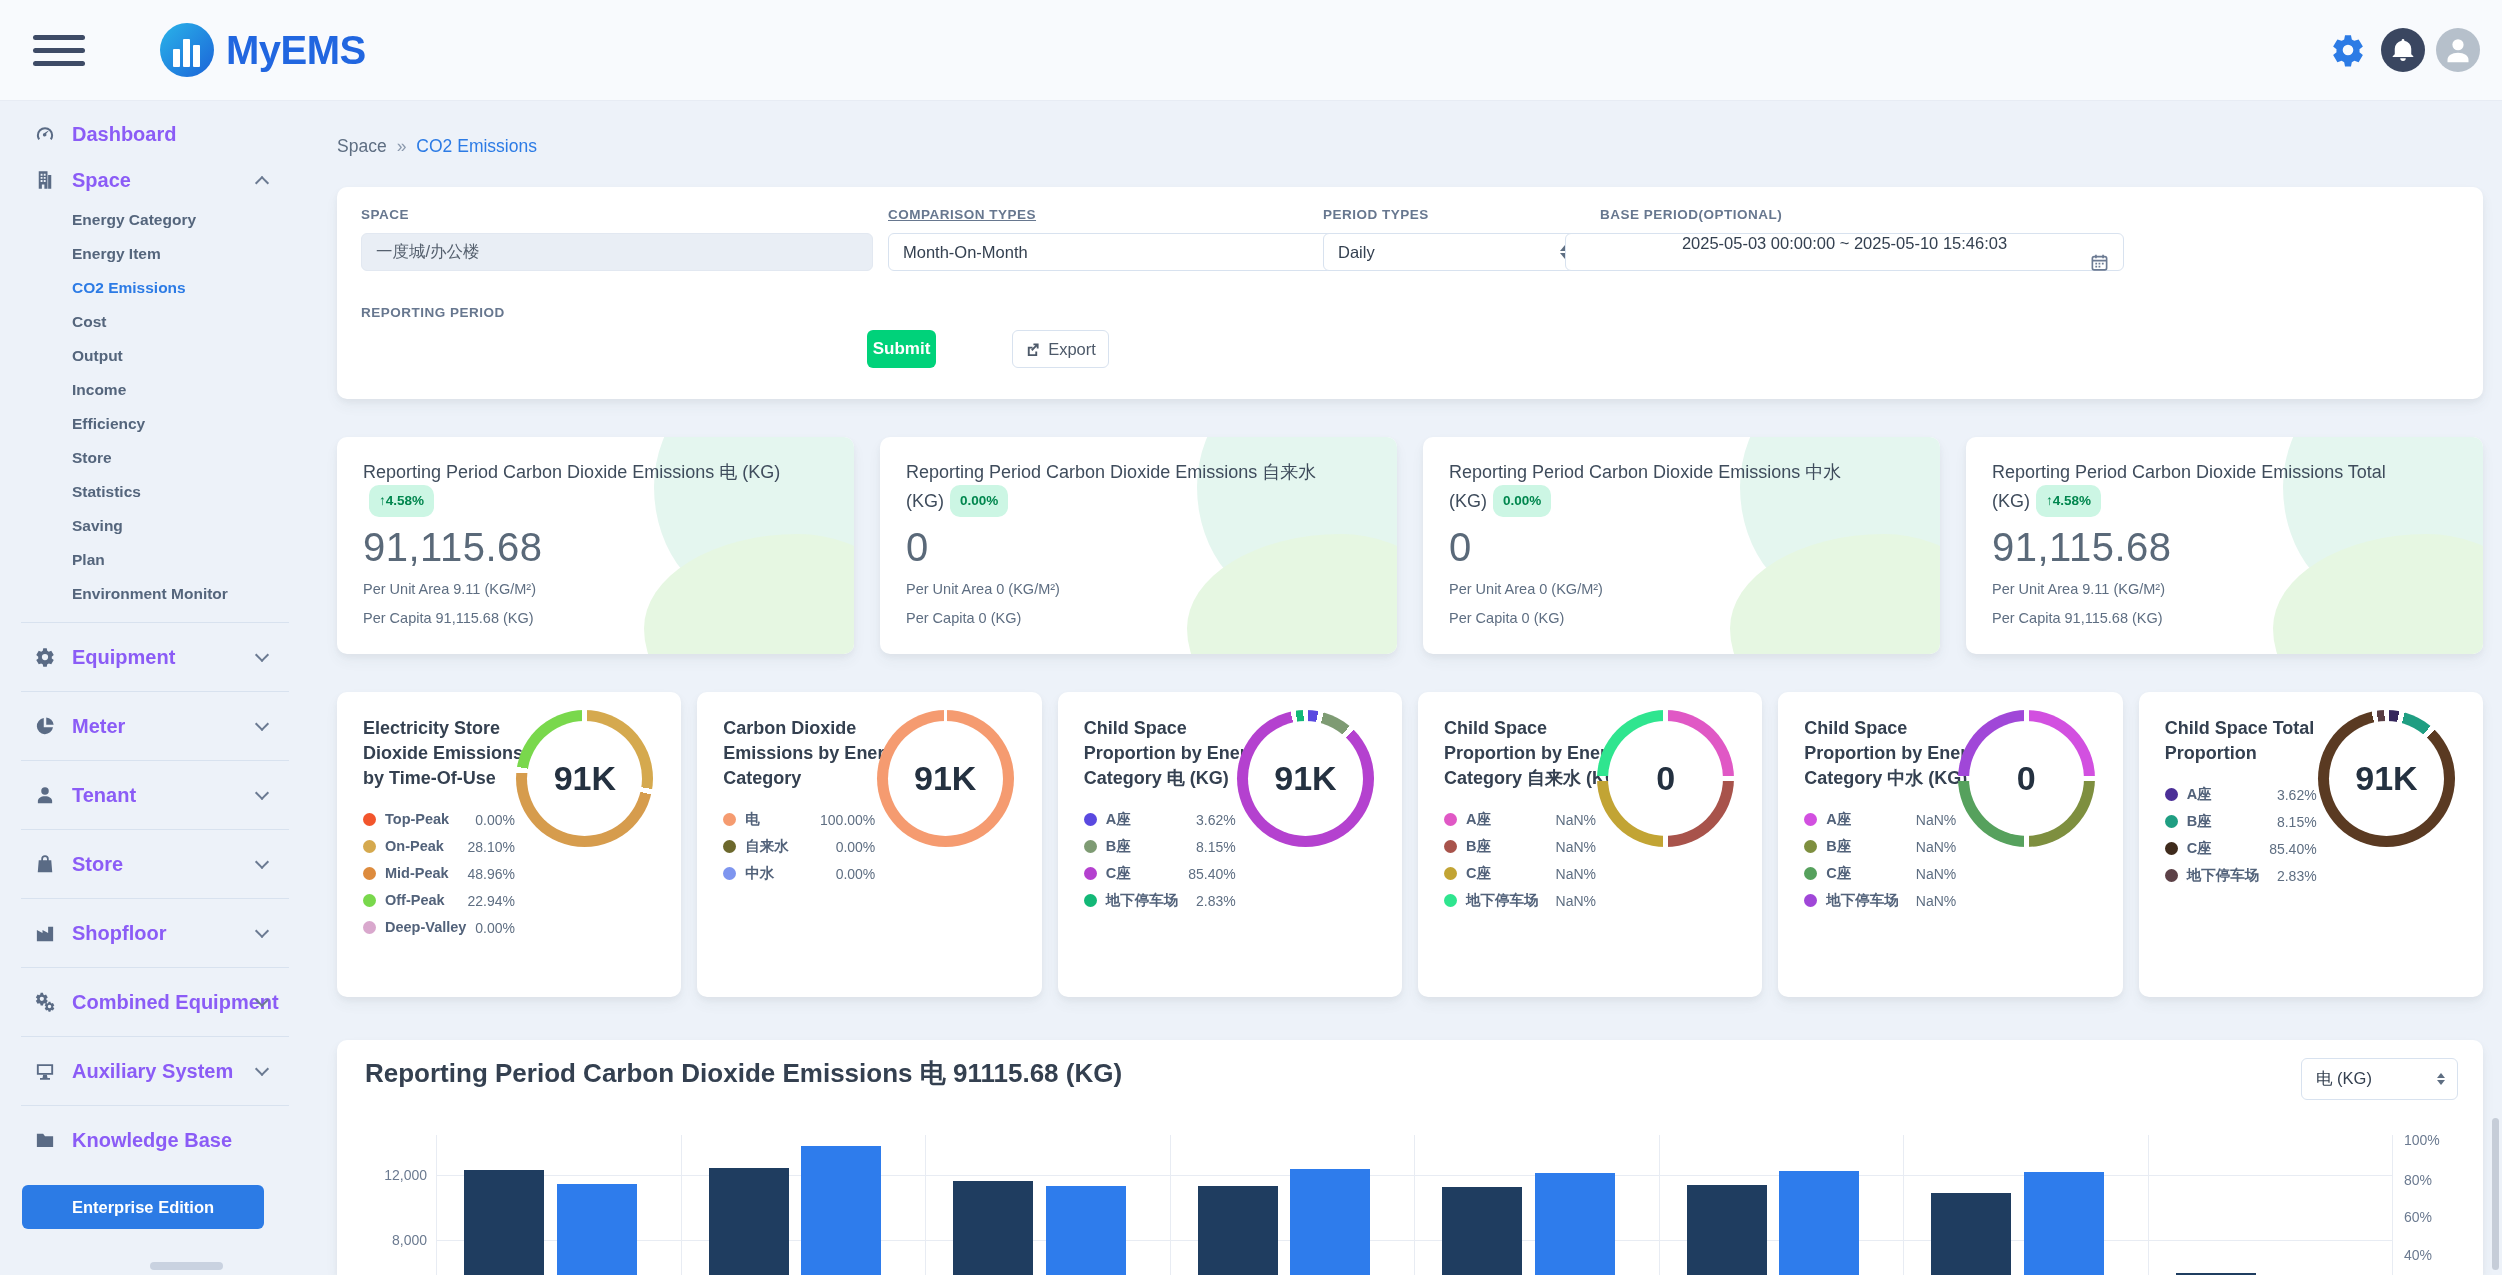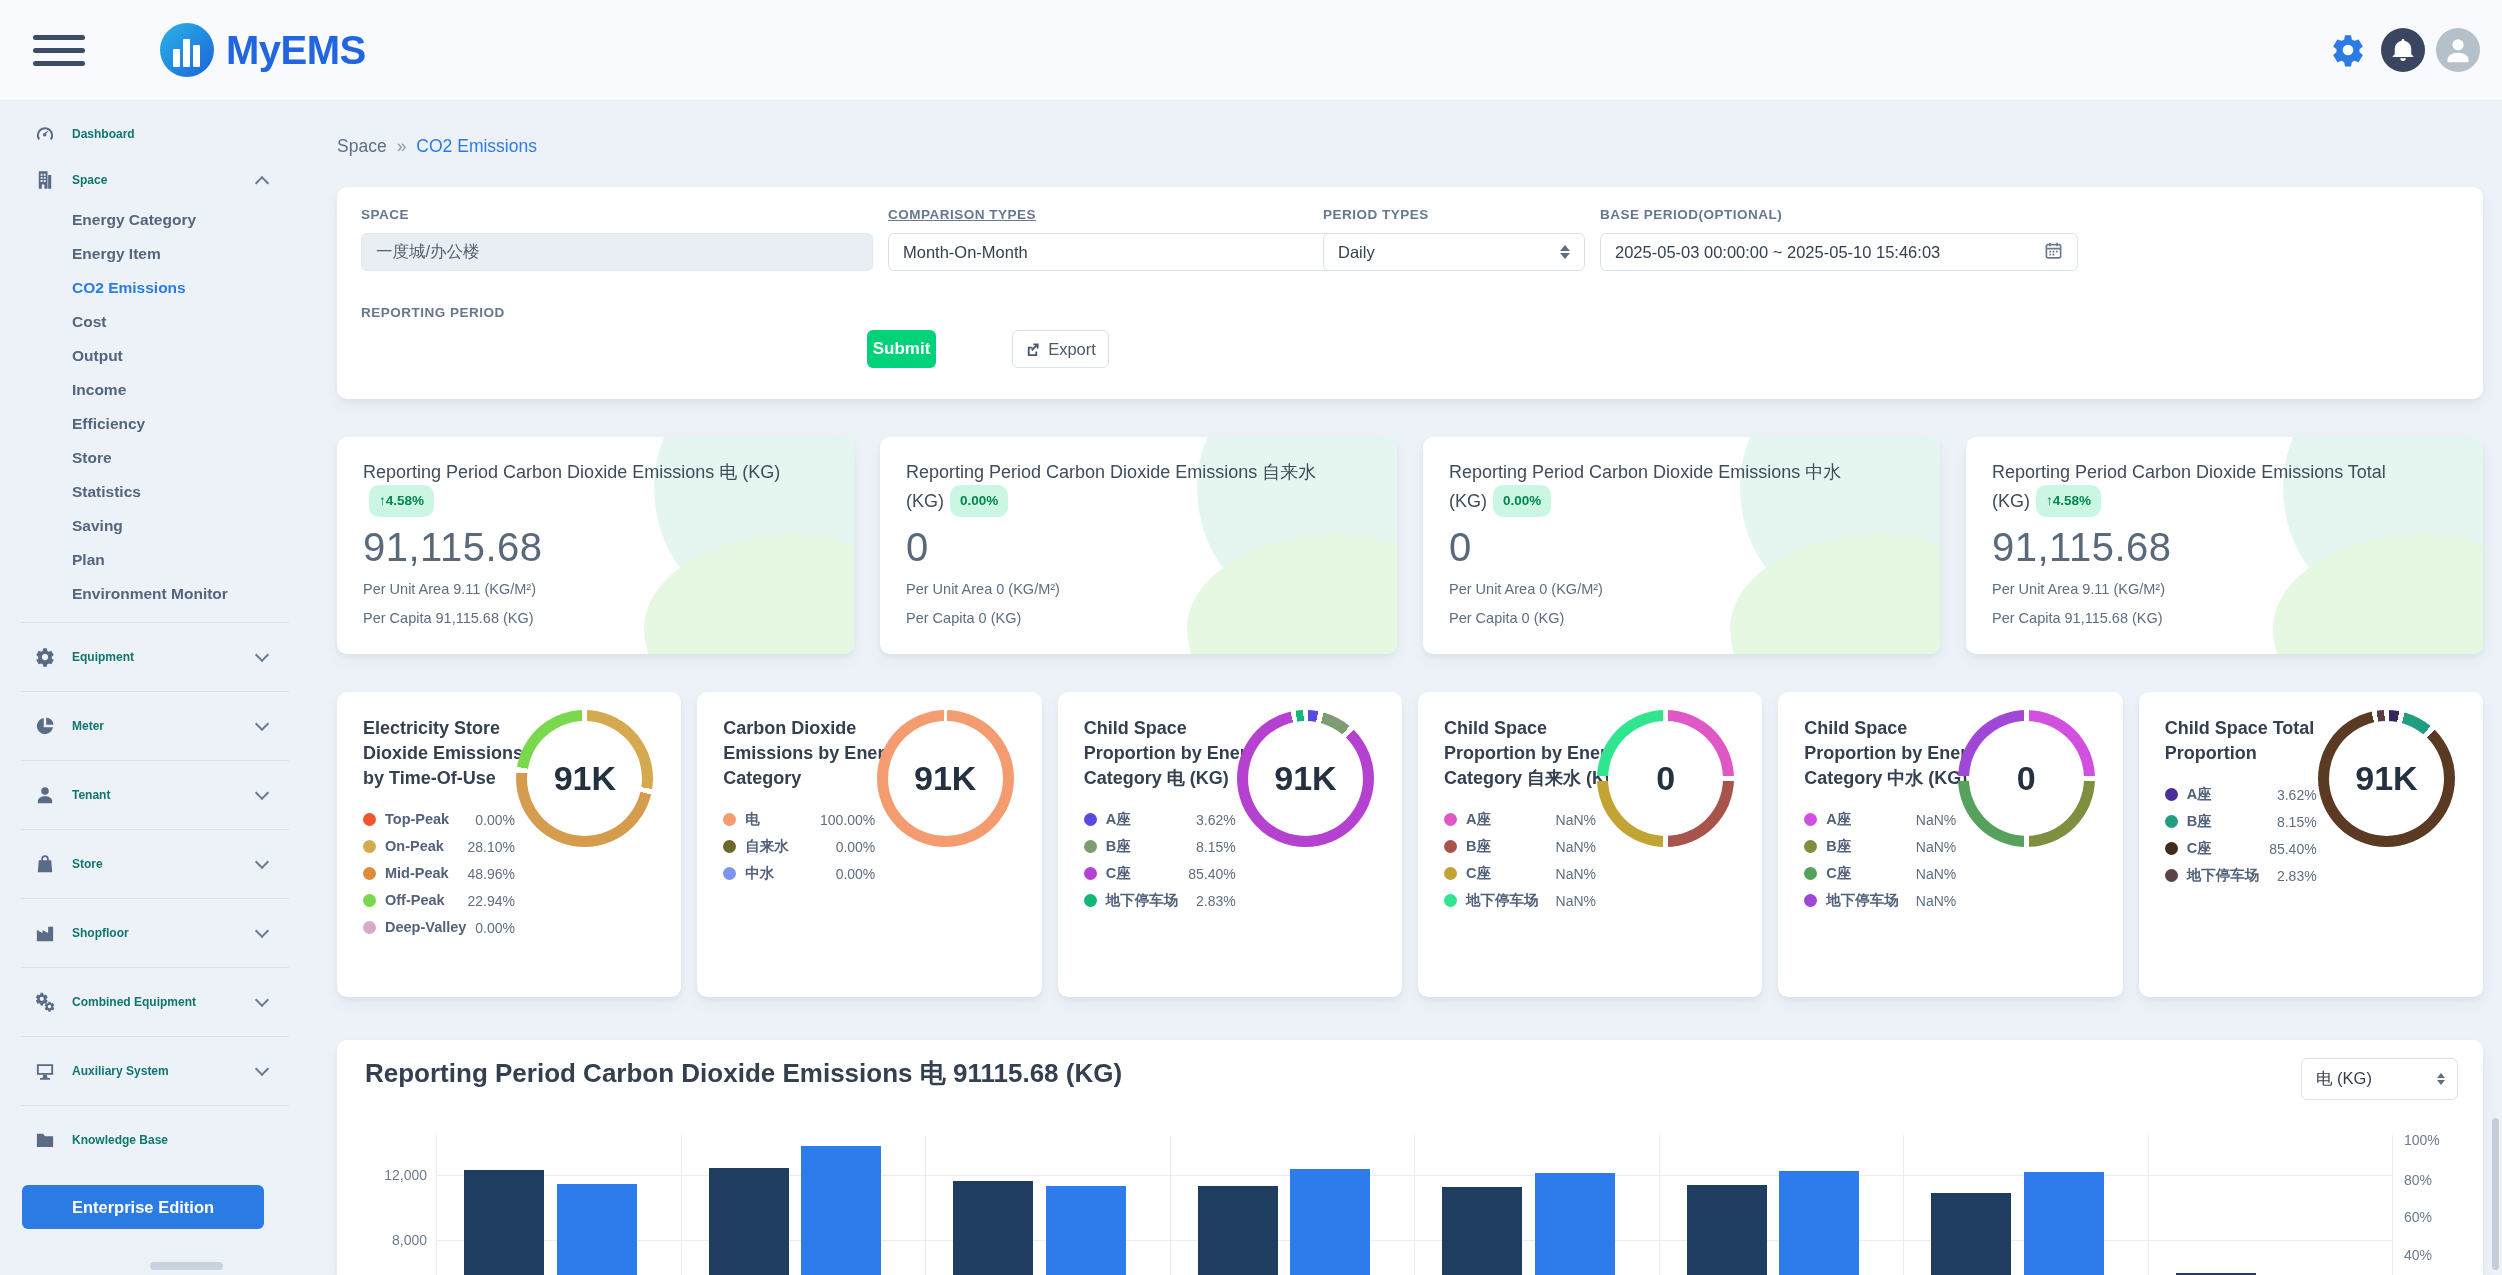--- a/index.html
+++ b/index.html
@@ -21,21 +21,21 @@
   .icon-btn { width:44px; height:44px; border-radius:50%; display:flex; align-items:center; justify-content:center; cursor:pointer; }
   .gear-btn svg { width:34px; height:34px; fill:#2c7be5; }
   .bell-btn { background:#3a4660; } .bell-btn svg { width:22px; height:22px; fill:#fff; }
   .avatar-btn { background:#b6c0cb; } .avatar-btn svg { width:28px; height:28px; fill:#fff; }
 
   
   .sidebar { position:absolute; top:101px; left:0; width:303px; bottom:0; padding:10px 0 0 35px; z-index:20; }
   .nav-item { display:flex; align-items:center; height:46px; cursor:pointer; position:relative; }
   .nav-item .nicon { width:20px; height:20px; margin-right:17px; color:#5a6b85; flex:none; }
   .nav-item .nicon svg { width:20px; height:20px; fill:currentColor; }
-  .nav-item .nlabel { font-size:12px; font-weight:600; color:#0f766e; }
+  .nav-item .nlabel { font-size:20px; font-weight:600; color:#8b5cf6; }
   .nav-sub { display:flex; align-items:center; height:34px; padding-left:37px; cursor:pointer; }
   .nav-sub .nlabel { font-size:15.5px; font-weight:600; color:#54657c; }
   .nav-sub.active .nlabel { color:#2c7be5; }
   .chev { position:absolute; right:36px; width:10px; height:10px; border-right:2px solid #6b7a92; border-bottom:2px solid #6b7a92; }
   .chev.up { transform:rotate(-135deg); margin-top:5px; }
   .chev.down { transform:rotate(45deg); margin-top:-4px; }
   .nav-divider { height:1px; background:#d8e2ef; margin:11px 14px 11px -14px; }
   .enterprise-btn { display:block; width:242px; height:44px; margin:22px 0 0 -13px; background:#2c7be5; color:#fff; border:none; border-radius:6px; font-size:16.5px; font-weight:700; font-family:inherit; cursor:pointer; }
   .h-scroll { position:absolute; left:150px; top:1262px; width:73px; height:8px; background:#c9d2e0; border-radius:4px; z-index:40; }
   .v-scroll { position:absolute; right:3px; top:1118px; width:7px; height:152px; background:#c6cdd8; border-radius:4px; z-index:40; }
@@ -293,21 +293,21 @@
     <div class="f-label" style="left:986px; top:20px;">PERIOD TYPES</div>
     <div class="f-field" style="left:986px; top:46px; width:262px;">
       <span>Daily</span>
       <span class="arrows">
           <i class="a-up"></i>
           <i class="a-dn"></i>
         </span>
     </div>
 
     <div class="f-label" style="left:1263px; top:20px;">BASE PERIOD(OPTIONAL)</div>
-    <div class="f-field" style="left:1263px; top:46px; width:478px;">
+    <div class="f-field" style="left:1228px; top:46px; width:559px;flex-direction:column;">
       <span>2025-05-03 00:00:00 ~ 2025-05-10 15:46:03</span>
       <span class="cal">
         <svg viewBox="0 0 16 16" fill="none" stroke="currentColor" stroke-width="1.4">
             <rect x="2" y="3" width="12" height="11.2" rx="1.5"></rect>
             <path d="M2 6.4h12M5 1.4v3M11 1.4v3M4.5 9h1.5M7.2 9h1.5M10 9h1.5M4.5 11.5h1.5M7.2 11.5h1.5"></path>
           </svg>
       </span>
     </div>
 
     <div class="f-label" style="left:24px; top:118px;">REPORTING PERIOD</div>

